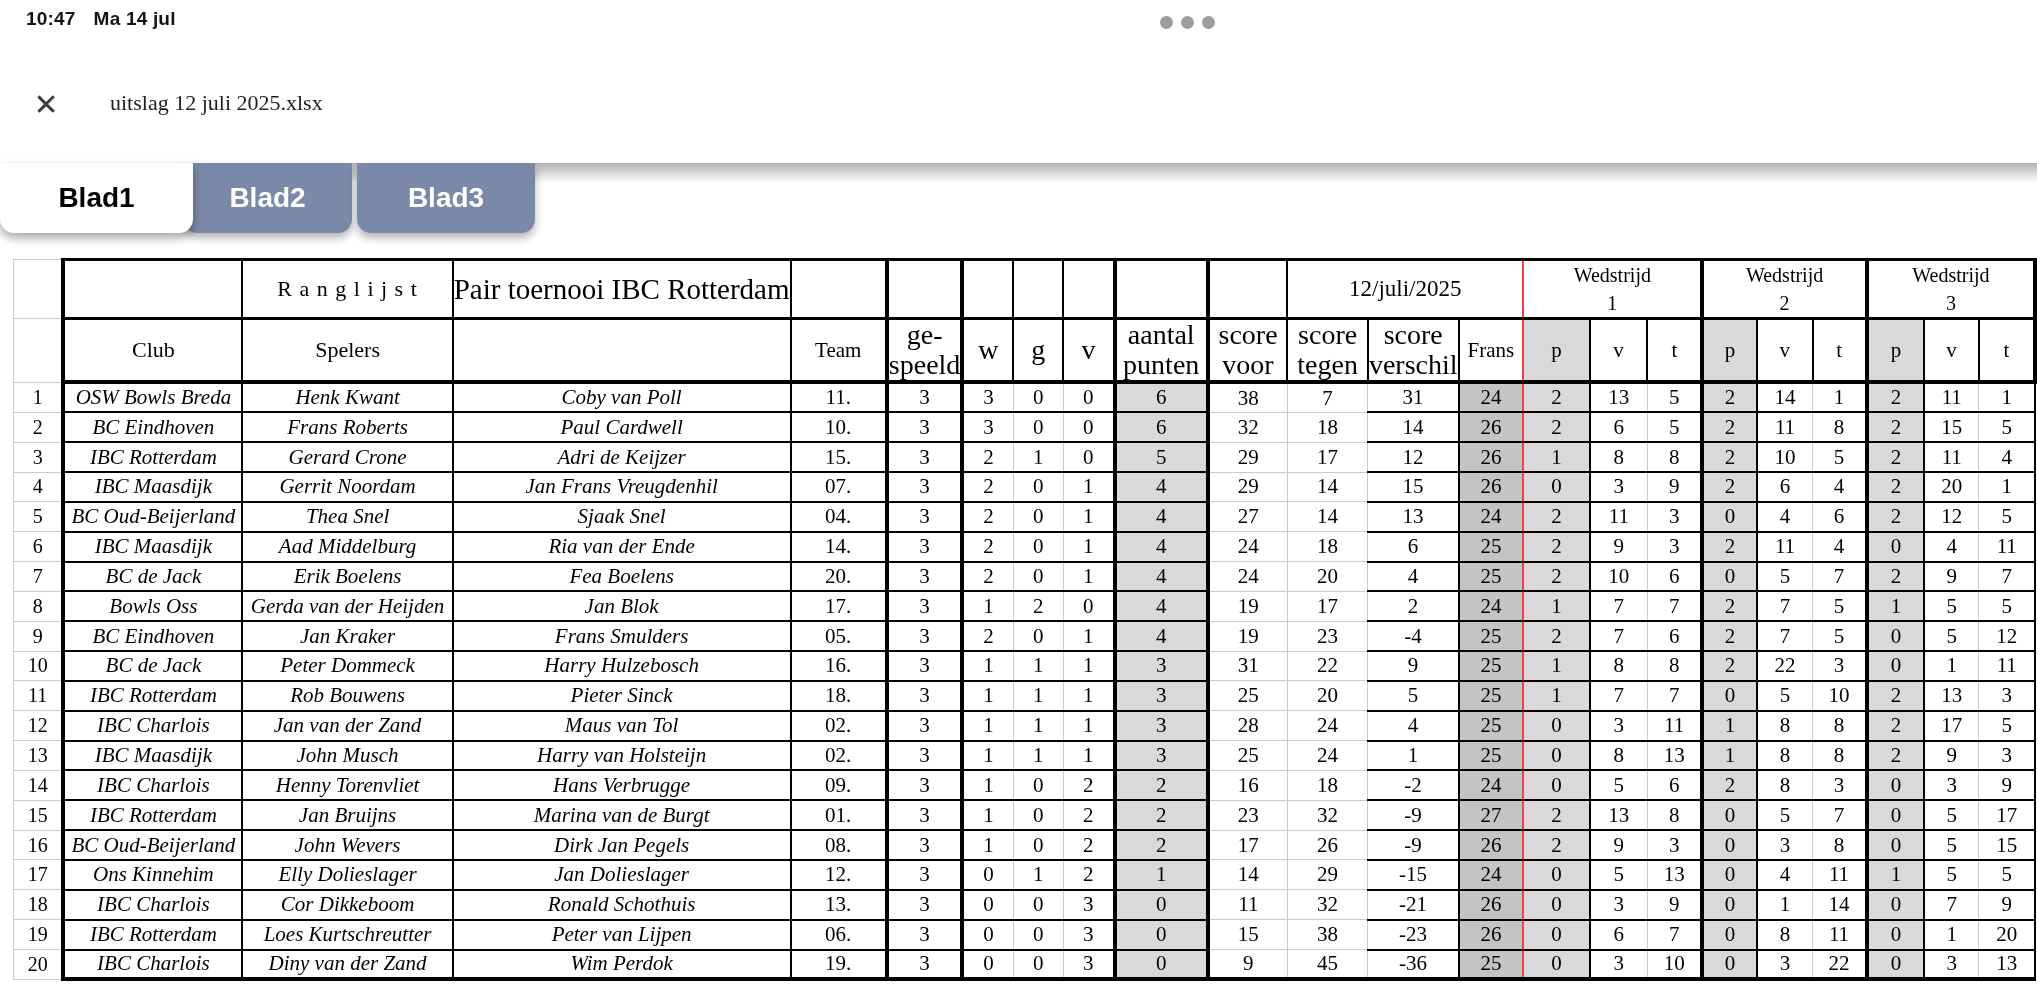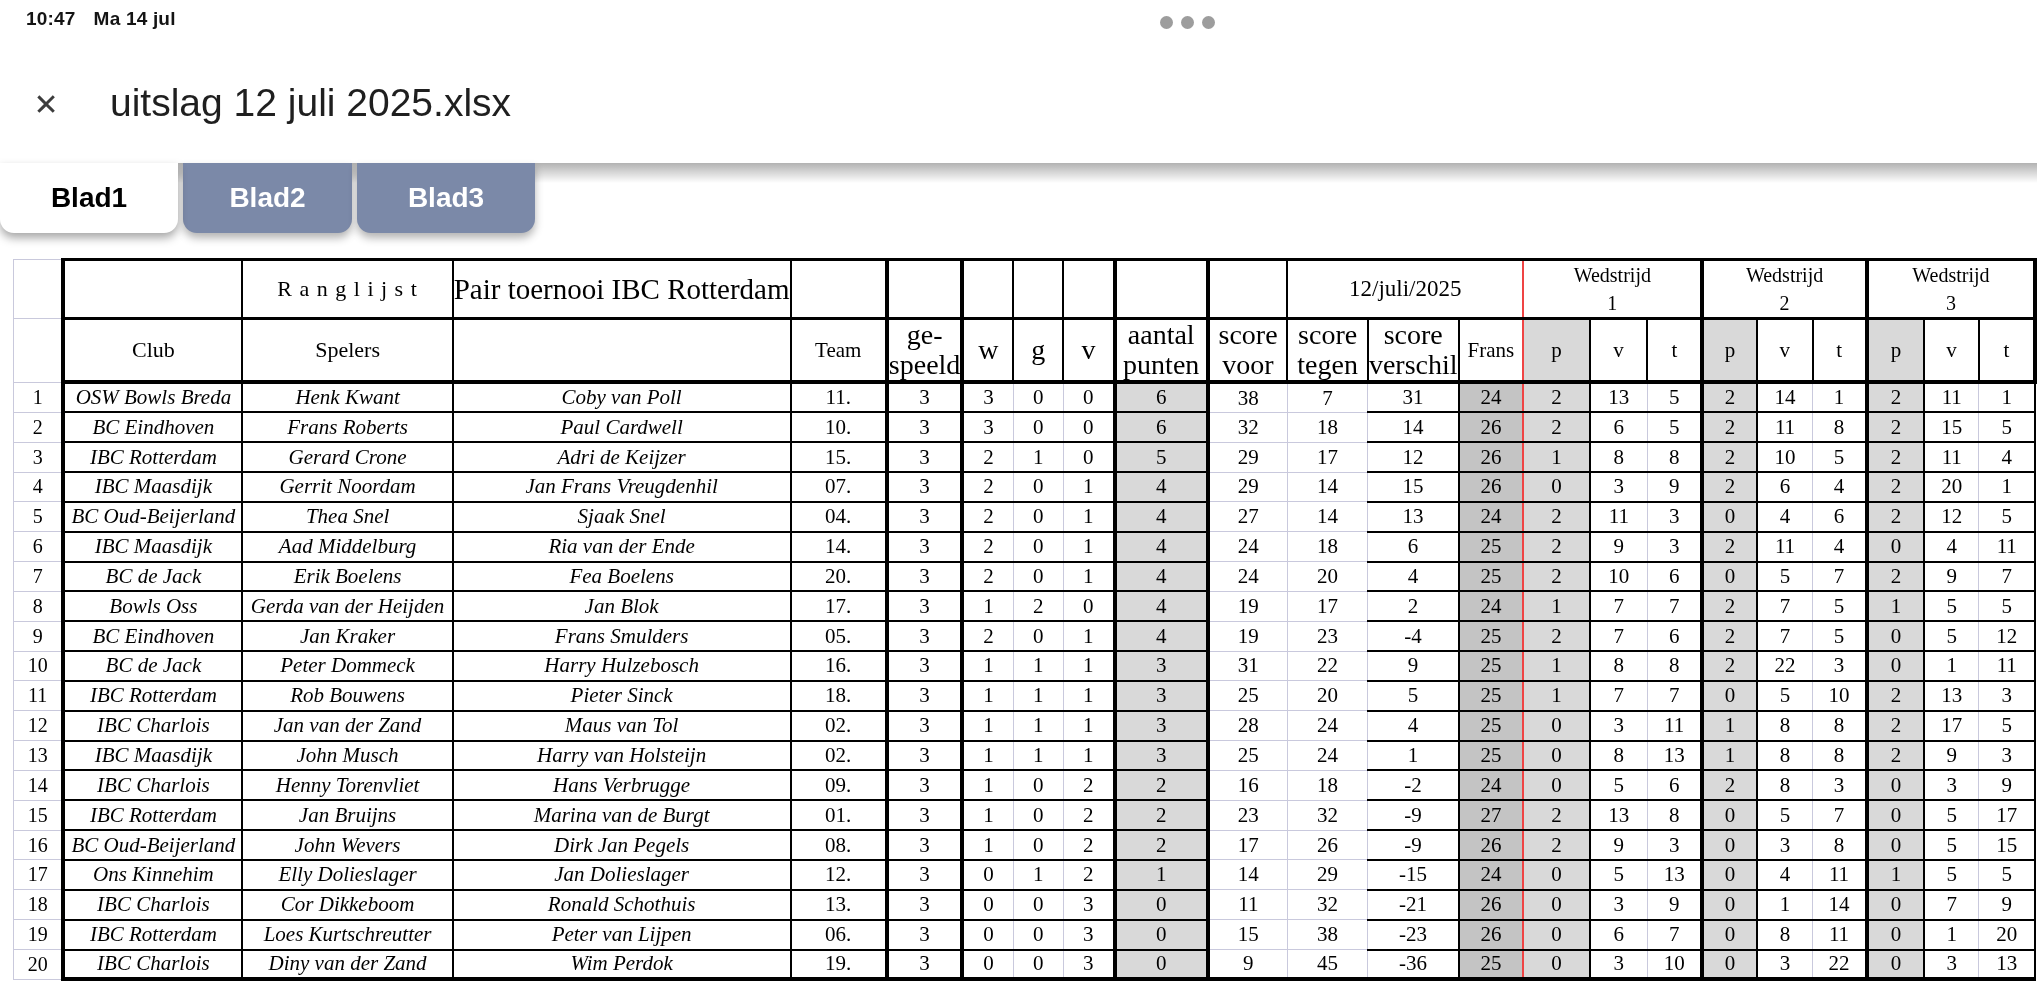--- a/index.html
+++ b/index.html
@@ -10,30 +10,30 @@
   .statusbar{position:absolute;left:0;top:0;width:2037px;height:44px;background:#fff;padding-left:44px;}
   .status-text{position:absolute;left:26px;top:8px;display:flex;gap:18px;
                font-size:19px;font-weight:600;color:#141414;letter-spacing:.2px;}
   .dots{position:absolute;left:1160px;top:16px;display:flex;gap:8px;}
   .dots i{width:13px;height:13px;border-radius:50%;background:#9d9d9d;display:block;}
 
   
   .filebar{position:absolute;left:0;top:44px;width:2037px;height:119px;background:#fff;}
   .closebtn{position:absolute;left:26px;top:40px;width:40px;height:40px;
             font-size:30px;font-weight:300;color:#3c3c3c;display:flex;align-items:center;justify-content:center;cursor:pointer;}
-  .filename{position:absolute;left:110px;top:38px;font-size:39px;color:#1f1f1f;line-height:42px;}
+  .filename{position:absolute;left:110px;top:38px;font-size:22px;color:#1f1f1f;line-height:42px;font-family:Liberation Serif, serif;}
 
   
   .shadow-strip{position:absolute;left:0;top:163px;width:2037px;height:20px;z-index:1;
                 background:linear-gradient(to bottom, rgba(0,0,0,0.30), rgba(0,0,0,0));}
   .tab{position:absolute;top:163px;height:70px;display:flex;align-items:center;justify-content:center;
        font-size:28px;font-weight:bold;border-radius:0 0 14px 14px;cursor:pointer;}
   .tab.active{background:#ffffff;color:#000;z-index:3;box-shadow:0 5px 10px rgba(0,0,0,0.35);}
   .tab.inactive{background:#7b89a8;color:#fff;z-index:2;box-shadow:0 5px 8px rgba(0,0,0,0.30);}
-  .tab1{left:0;width:178px;}
+  .tab1{left:0;width:193px;}
   .tab2{left:183px;width:169px;}
   .tab3{left:357px;width:178px;}
 
   
   .tbl{position:absolute;left:13px;top:258px;border-collapse:collapse;table-layout:fixed;
        font-family:"Liberation Serif", serif;color:#000;}
   .tbl th,.tbl td{padding:0;text-align:center;vertical-align:middle;overflow:hidden;font-weight:normal;}
   .hr1{height:52px;margin-top:16px;} .hr2{height:53px;}
   .tbl tbody tr{height:29.85px;}
   .tbl tbody{font-size:21px;}

